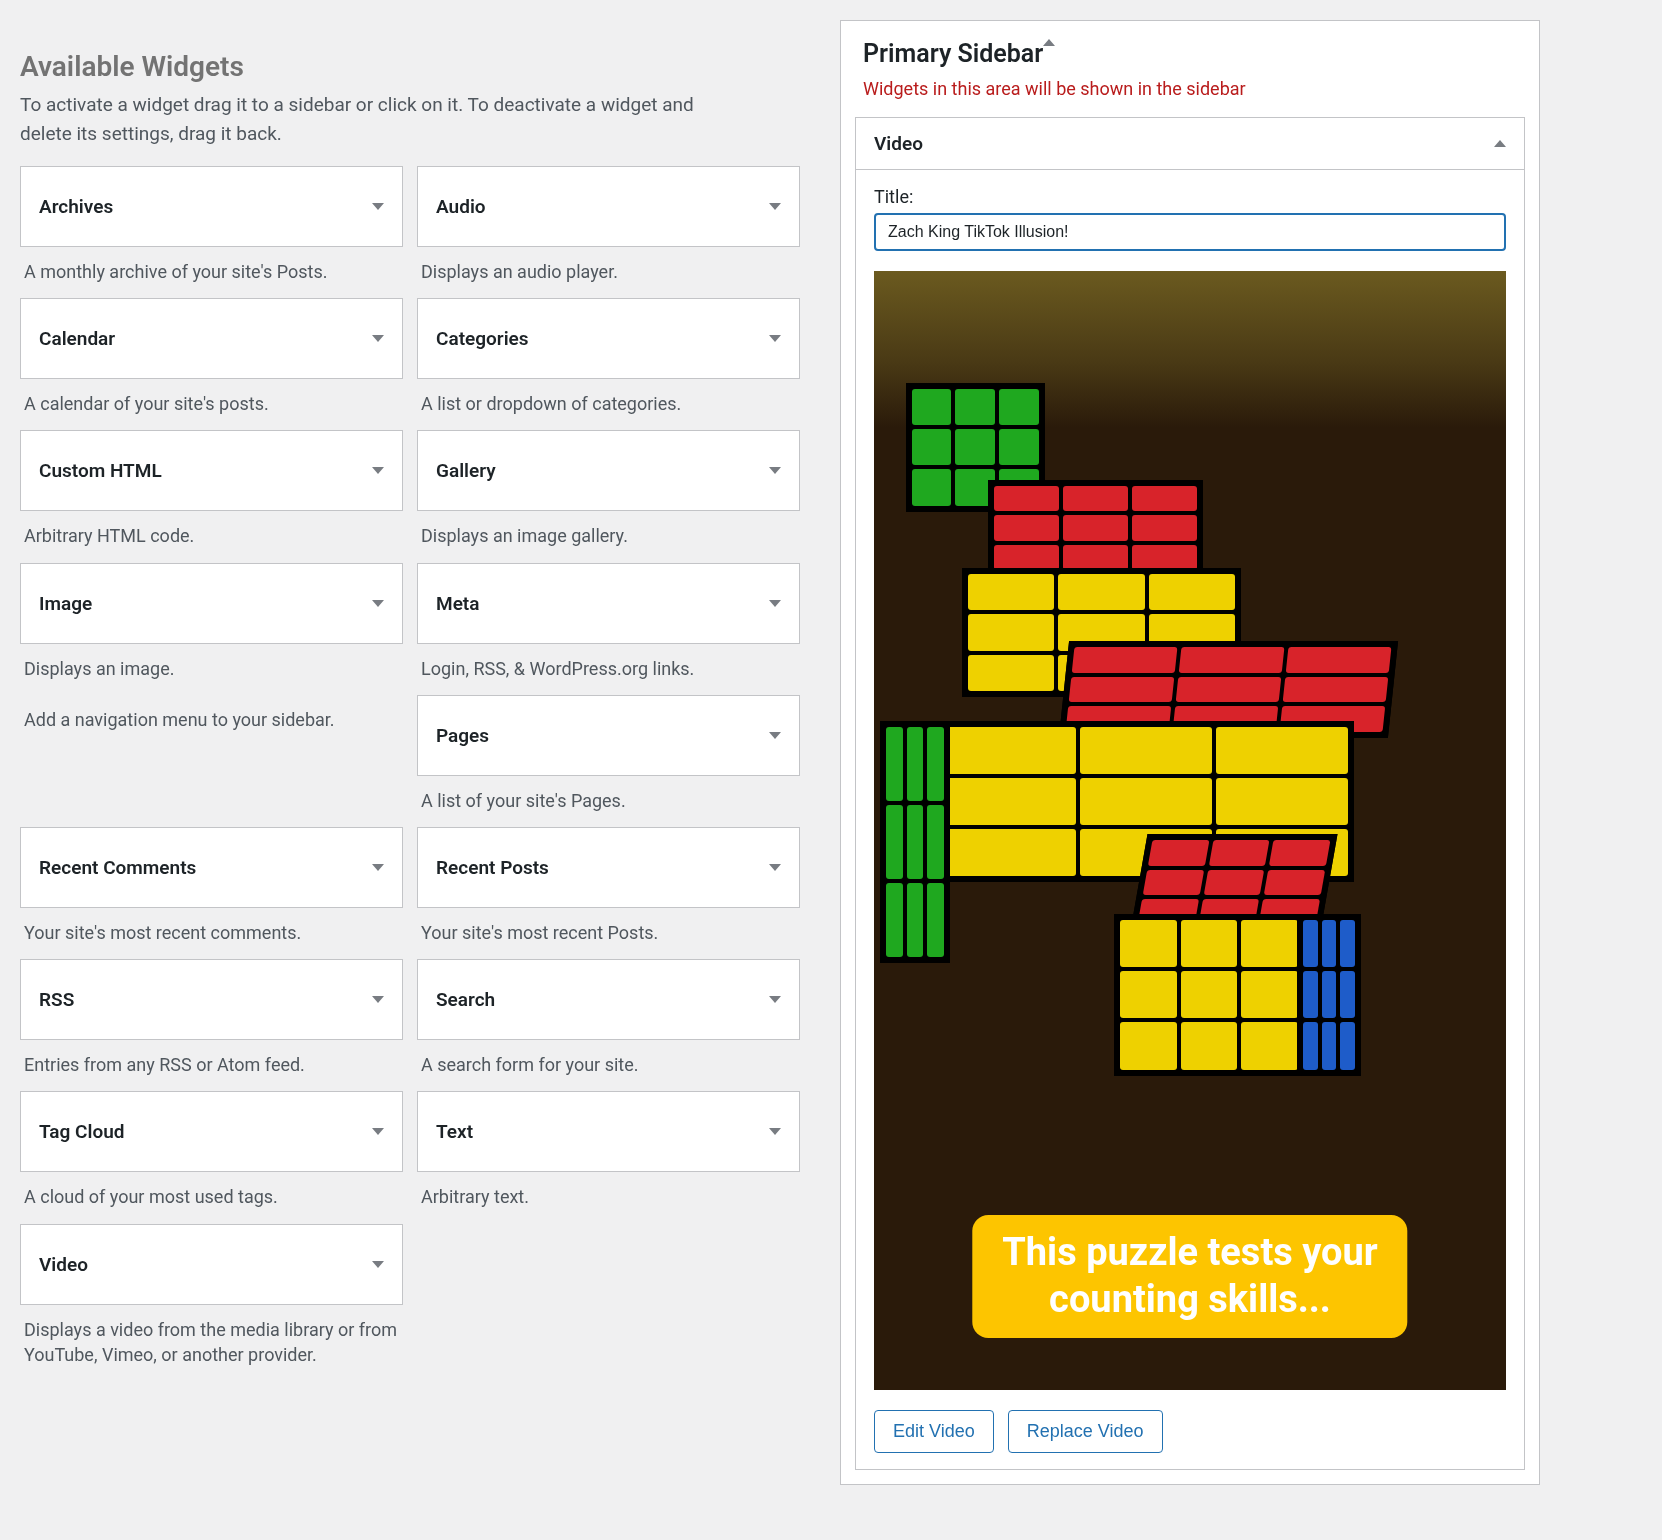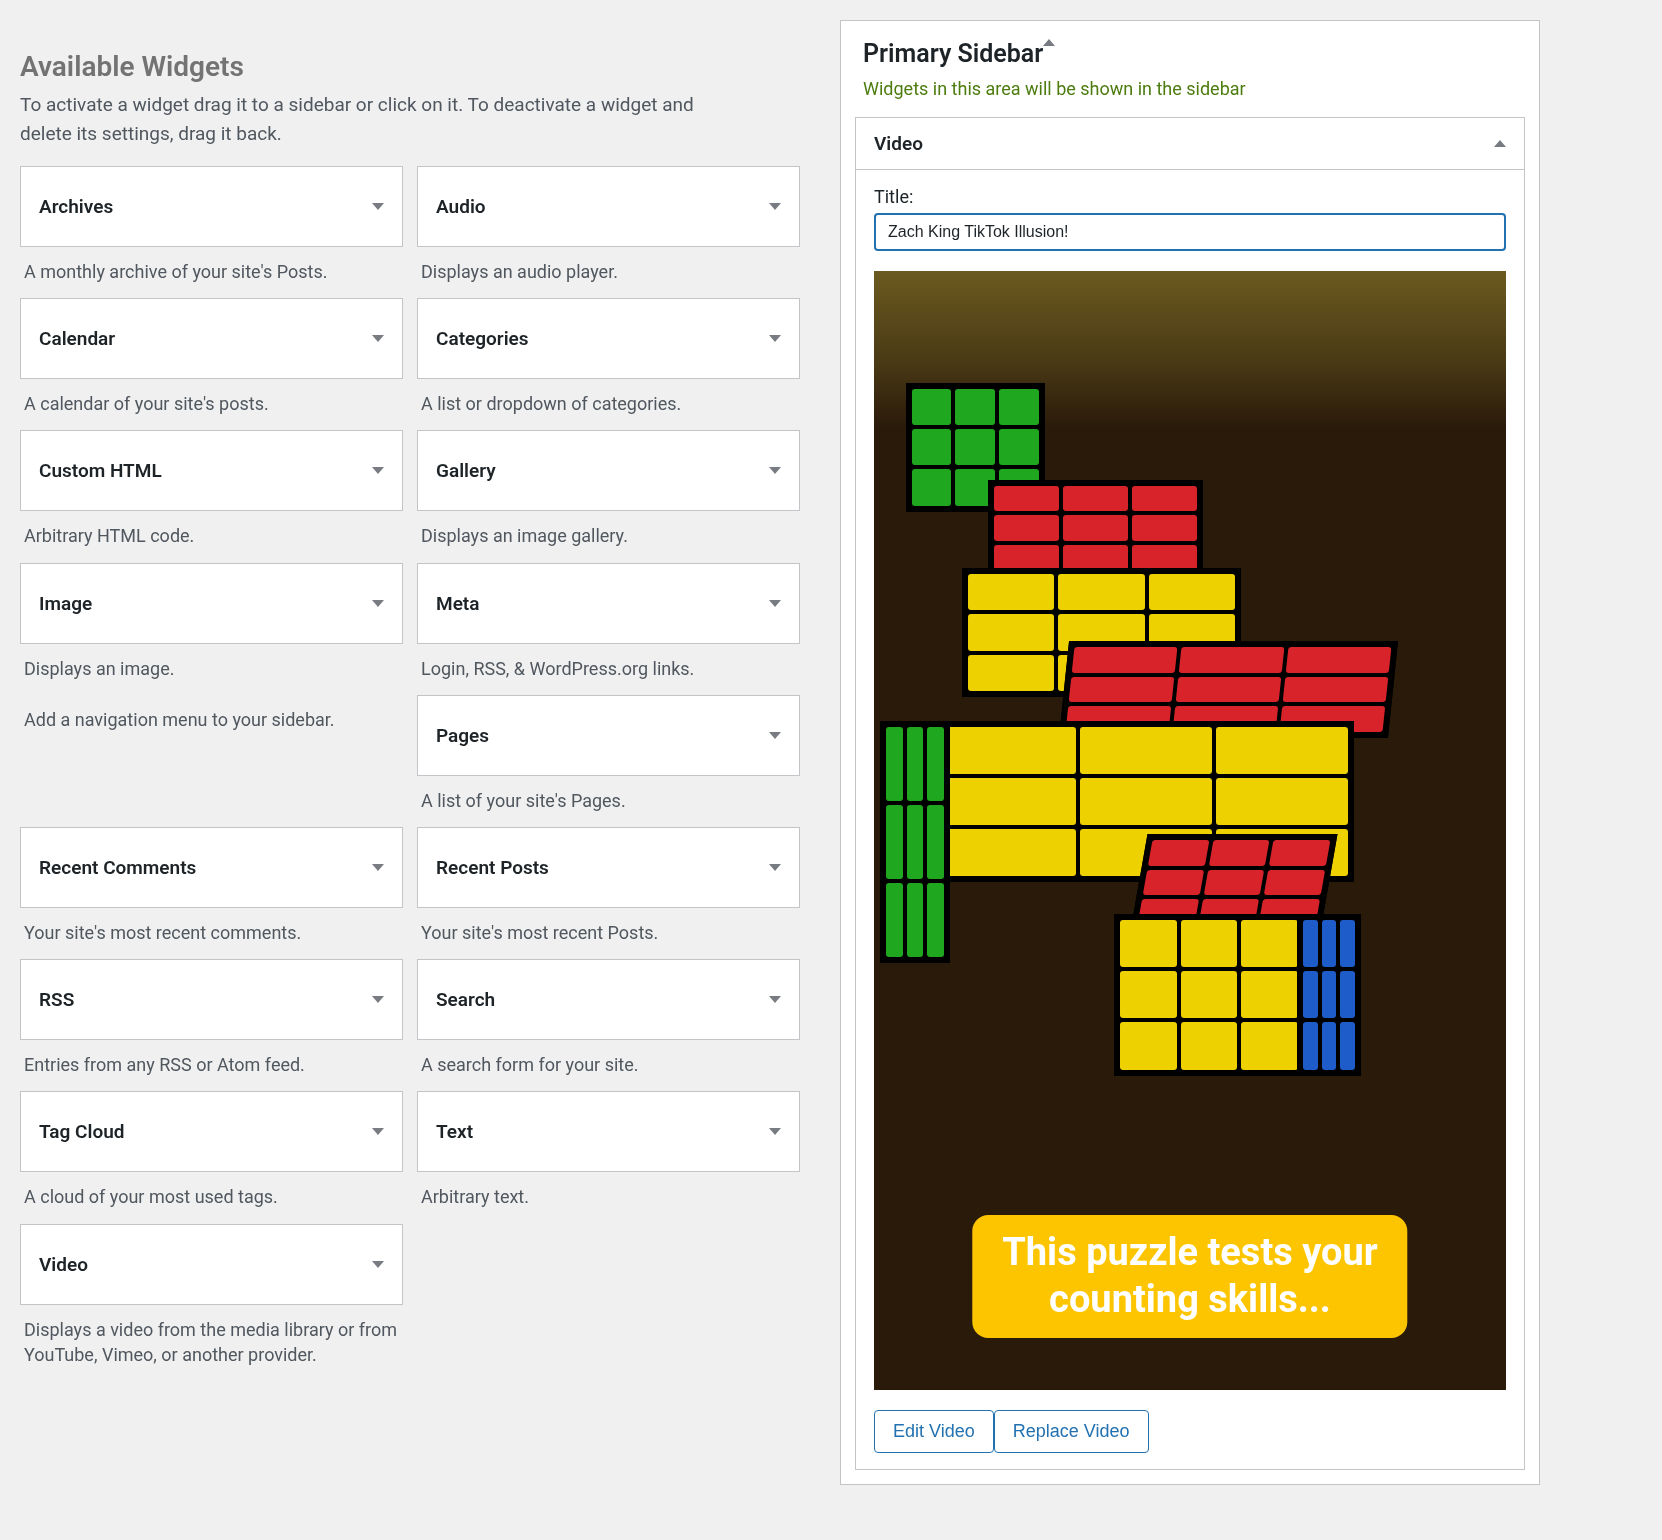--- a/index.html
+++ b/index.html
@@ -78,21 +78,21 @@
       align-items: flex-start;
     }
     .sidebar-title {
       font-size: 25px;
       font-weight: 600;
       color: #1d2327;
     }
     .sidebar-desc {
       padding: 0 22px 18px;
       font-size: 18px;
-      color: #4d7c0f;
+      color: #b91c1c;
     }
 
     .video-widget-panel {
       margin: 0 14px 14px;
       border: 1px solid #c3c4c7;
     }
     .video-widget-header {
       padding: 14px 18px;
       display: flex;
       justify-content: space-between;
@@ -144,20 +144,21 @@
       text-align: center;
       padding: 14px 30px;
       border-radius: 16px;
       line-height: 1.25;
       white-space: nowrap;
     }
 
     .btn-row {
       margin-top: 20px;
       display: flex;
+      gap: 14px;
     }
     .wp-btn {
       padding: 10px 18px;
       border: 1px solid #2271b1;
       color: #2271b1;
       background: #fff;
       border-radius: 4px;
       font-size: 18px;
       cursor: pointer;
     }

